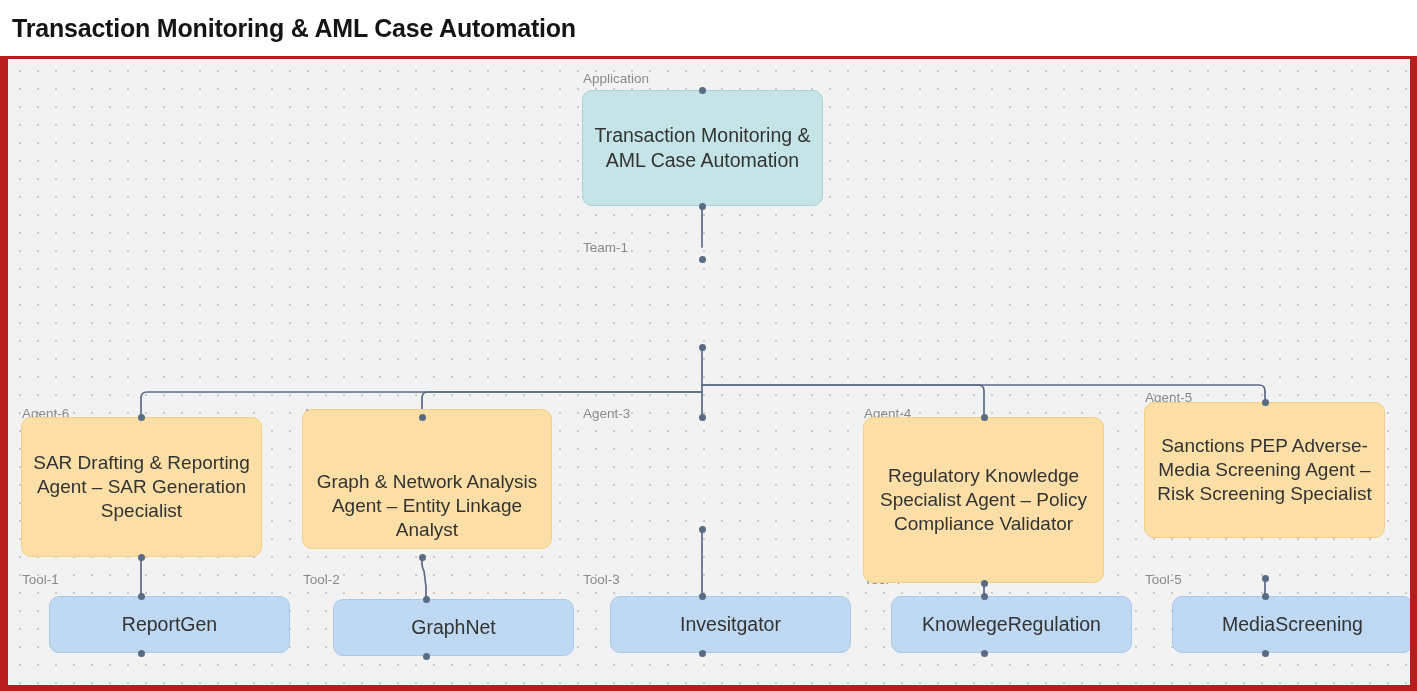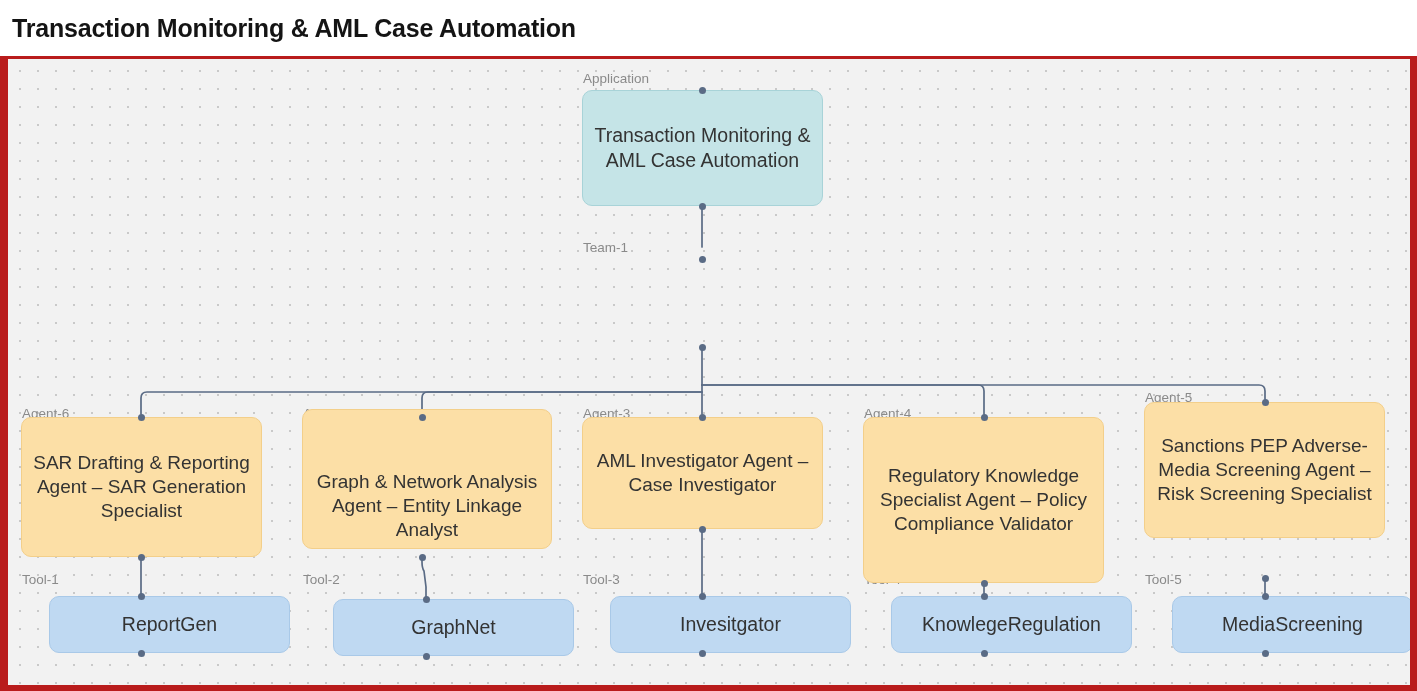--- a/index.html
+++ b/index.html
@@ -161,23 +161,20 @@
     <div class="handle" style="left:130px; top:495px;"></div>
 
     <div class="node-label" style="left:295px; top:347px;">Agent-2</div>
     <div class="node n-agent" style="left:294px; top:350px; width:250px; height:140px;align-items:flex-end;">
       <span>Graph &amp; Network Analysis Agent – Entity Linkage Analyst</span>
     </div>
     <div class="handle" style="left:411px; top:355px;"></div>
     <div class="handle" style="left:411px; top:495px;"></div>
 
     <div class="node-label" style="left:575px; top:347px;">Agent-3</div>
-    <div class="node n-agent" style="left:574px; top:358px; width:241px; height:112px;">
-      <span>AML Investigator Agent – Case Investigator</span>
-    </div>
     <div class="handle" style="left:691px; top:355px;"></div>
     <div class="handle" style="left:691px; top:467px;"></div>
 
     <div class="node-label" style="left:856px; top:347px;">Agent-4</div>
     <div class="node n-agent" style="left:855px; top:358px; width:241px; height:166px;">
       <span>Regulatory Knowledge Specialist Agent – Policy Compliance Validator</span>
     </div>
     <div class="handle" style="left:973px; top:355px;"></div>
     <div class="handle" style="left:973px; top:521px;"></div>
 

